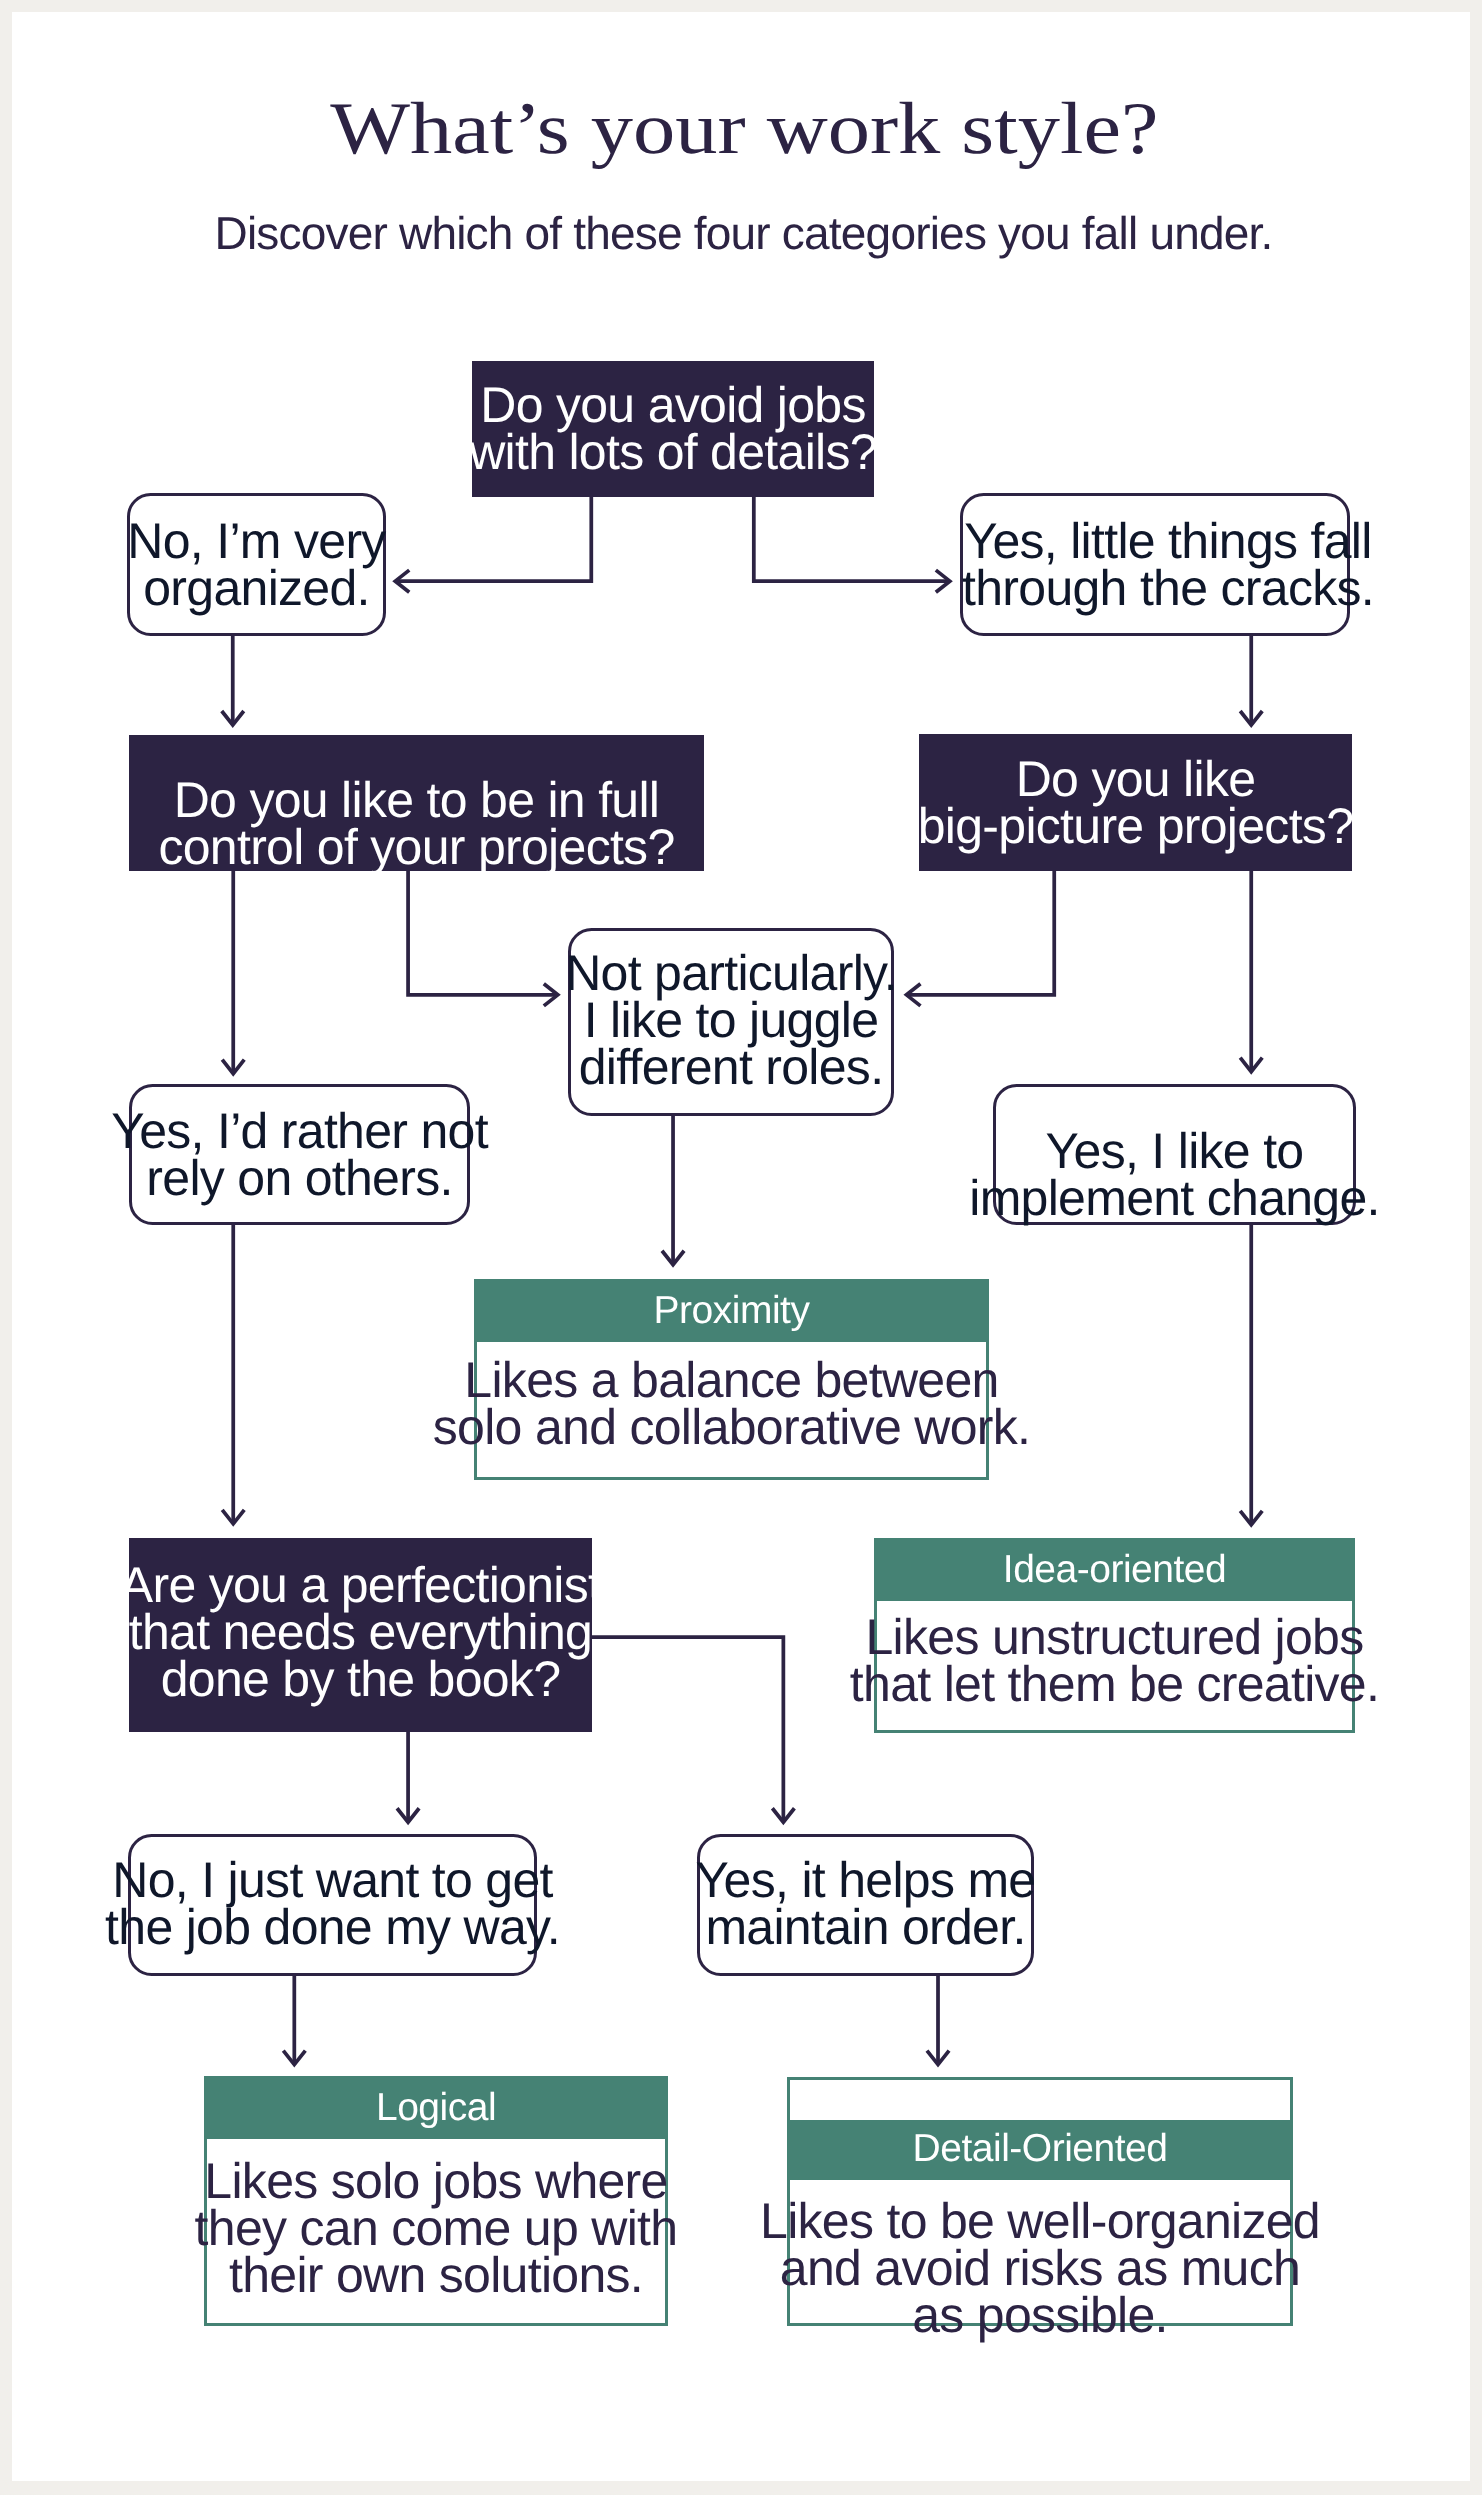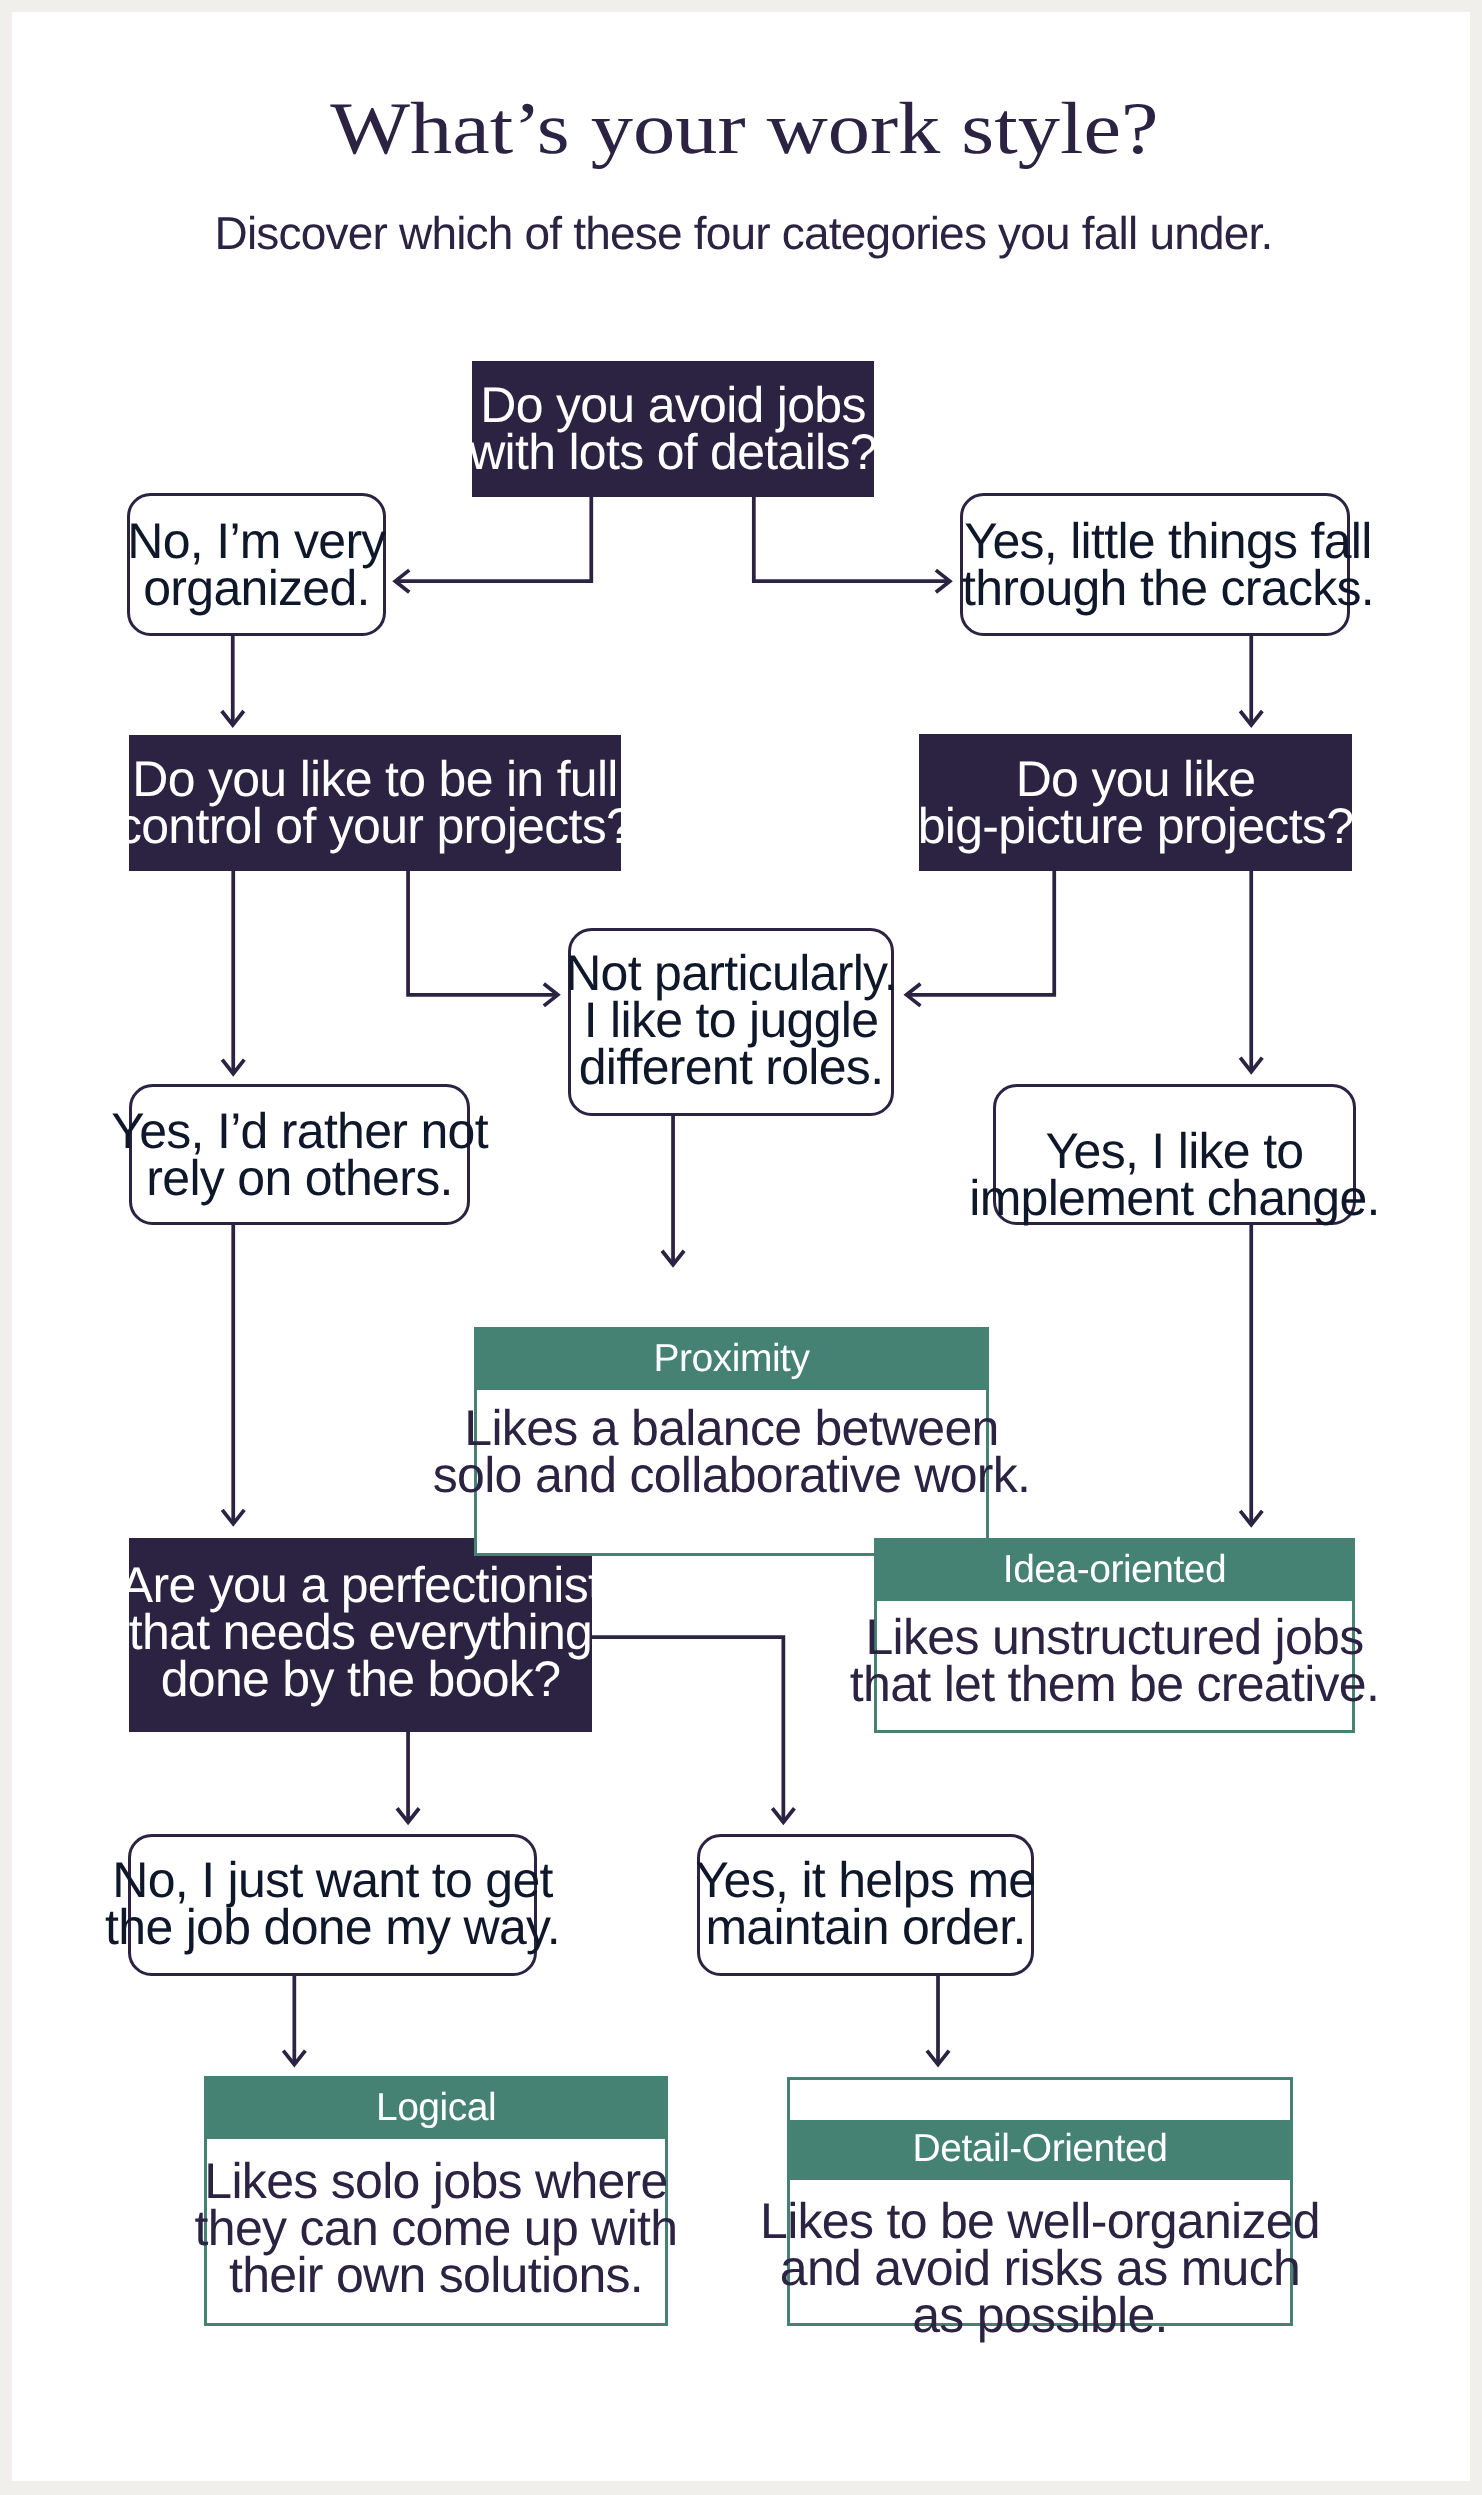--- a/index.html
+++ b/index.html
@@ -84,21 +84,21 @@
           <span class="ln">No, I’m very</span>
           <span class="ln">organized.</span>
         </div>
       </div>
 <div class="node a" style="left:960px;top:493px;width:390px;height:143px;padding-left:26px;">
         <div class="txt" style="position:relative;top:0px">
           <span class="ln">Yes, little things fall</span>
           <span class="ln">through the cracks.</span>
         </div>
       </div>
-<div class="node q" style="left:129px;top:735px;width:492px;height:136px;">
+<div class="node q" style="left:129px;top:735px;width:575px;height:136px;align-items:flex-end;">
         <div class="txt" style="position:relative;top:0px">
           <span class="ln">Do you like to be in full</span>
           <span class="ln">control of your projects?</span>
         </div>
       </div>
 <div class="node q" style="left:919px;top:734px;width:433px;height:137px;">
         <div class="txt" style="position:relative;top:0px">
           <span class="ln">Do you like</span>
           <span class="ln">big-picture projects?</span>
         </div>
@@ -134,21 +134,21 @@
           <span class="ln">No, I just want to get</span>
           <span class="ln">the job done my way.</span>
         </div>
       </div>
 <div class="node a" style="left:697px;top:1834px;width:337px;height:142px;">
         <div class="txt" style="position:relative;top:-1px">
           <span class="ln">Yes, it helps me</span>
           <span class="ln">maintain order.</span>
         </div>
       </div>
-<div class="res" style="left:474px;top:1279px;width:515px;height:229px;margin-top:48px;">
+<div class="res" style="left:474px;top:1279px;width:515px;height:201px;">
         <div class="hd" style="height:60px;line-height:58px;">Proximity</div>
         <div class="bd" style="height:133px;">
           <div class="txt" style="position:relative;top:-4.9px">
             <span class="ln">Likes a balance between</span>
             <span class="ln">solo and collaborative work.</span>
           </div>
         </div>
       </div>
 <div class="res" style="left:874px;top:1538px;width:481px;height:195px;">
         <div class="hd" style="height:60px;line-height:58px;">Idea-oriented</div>

